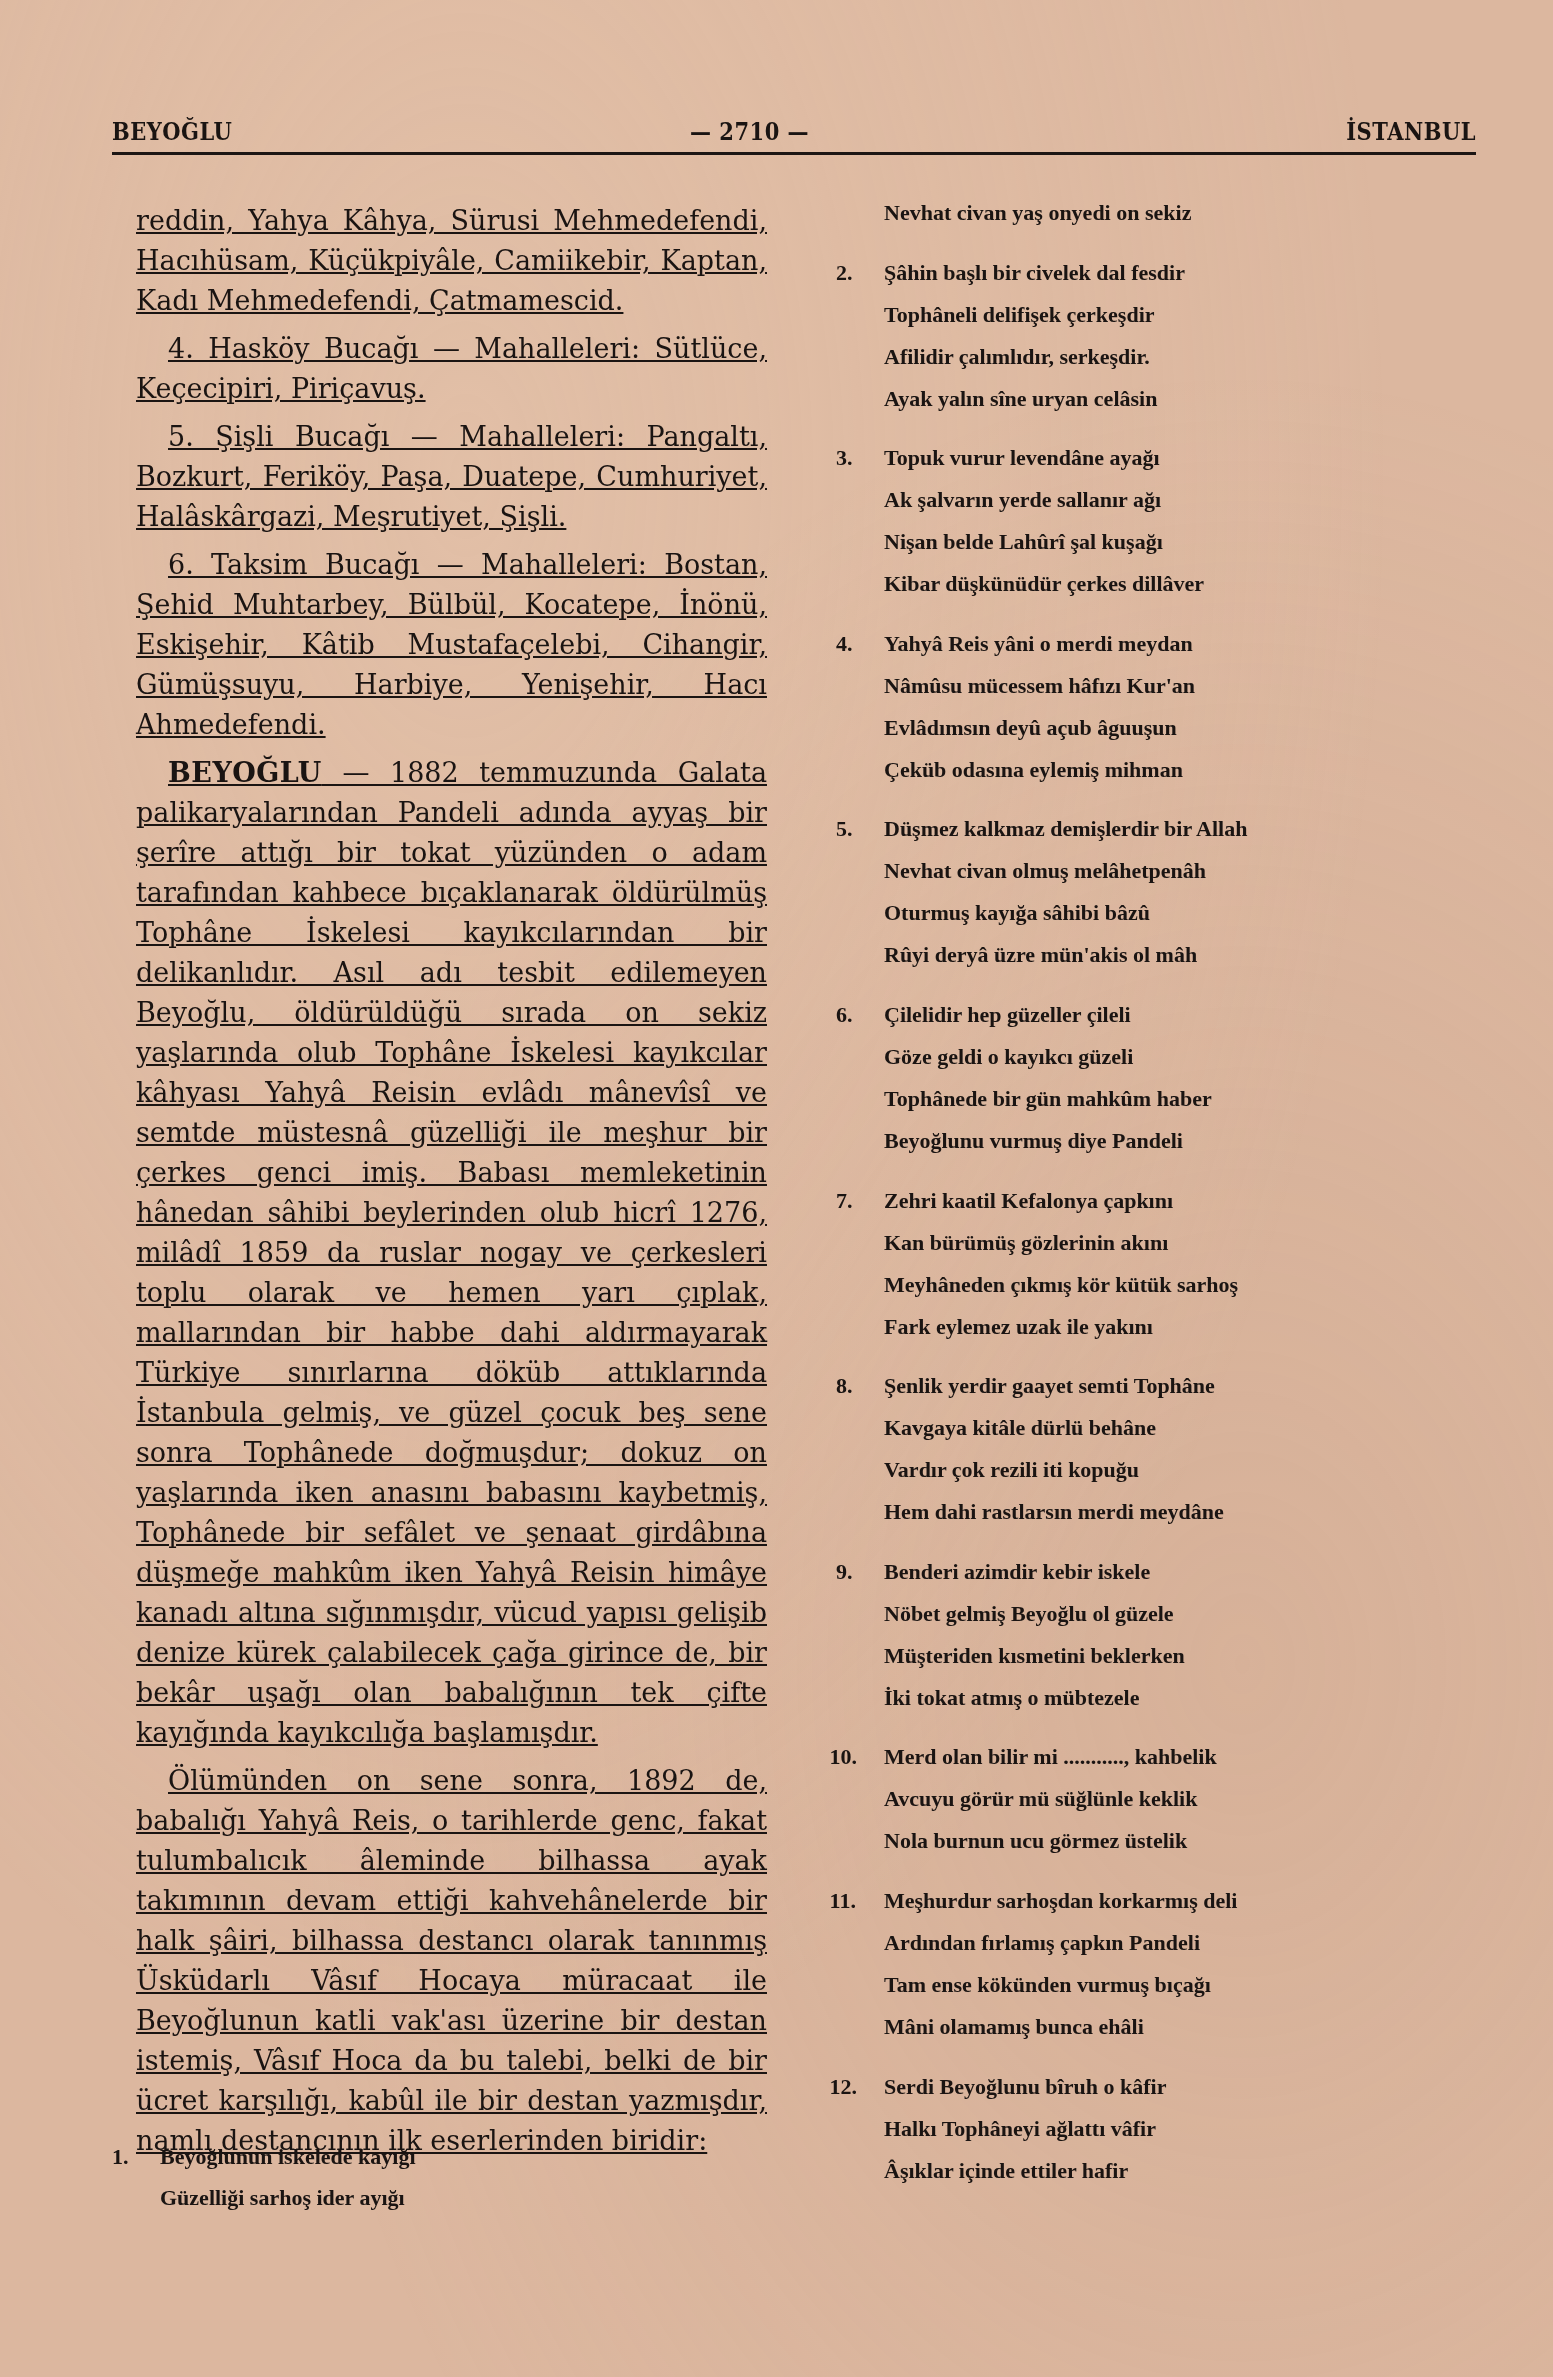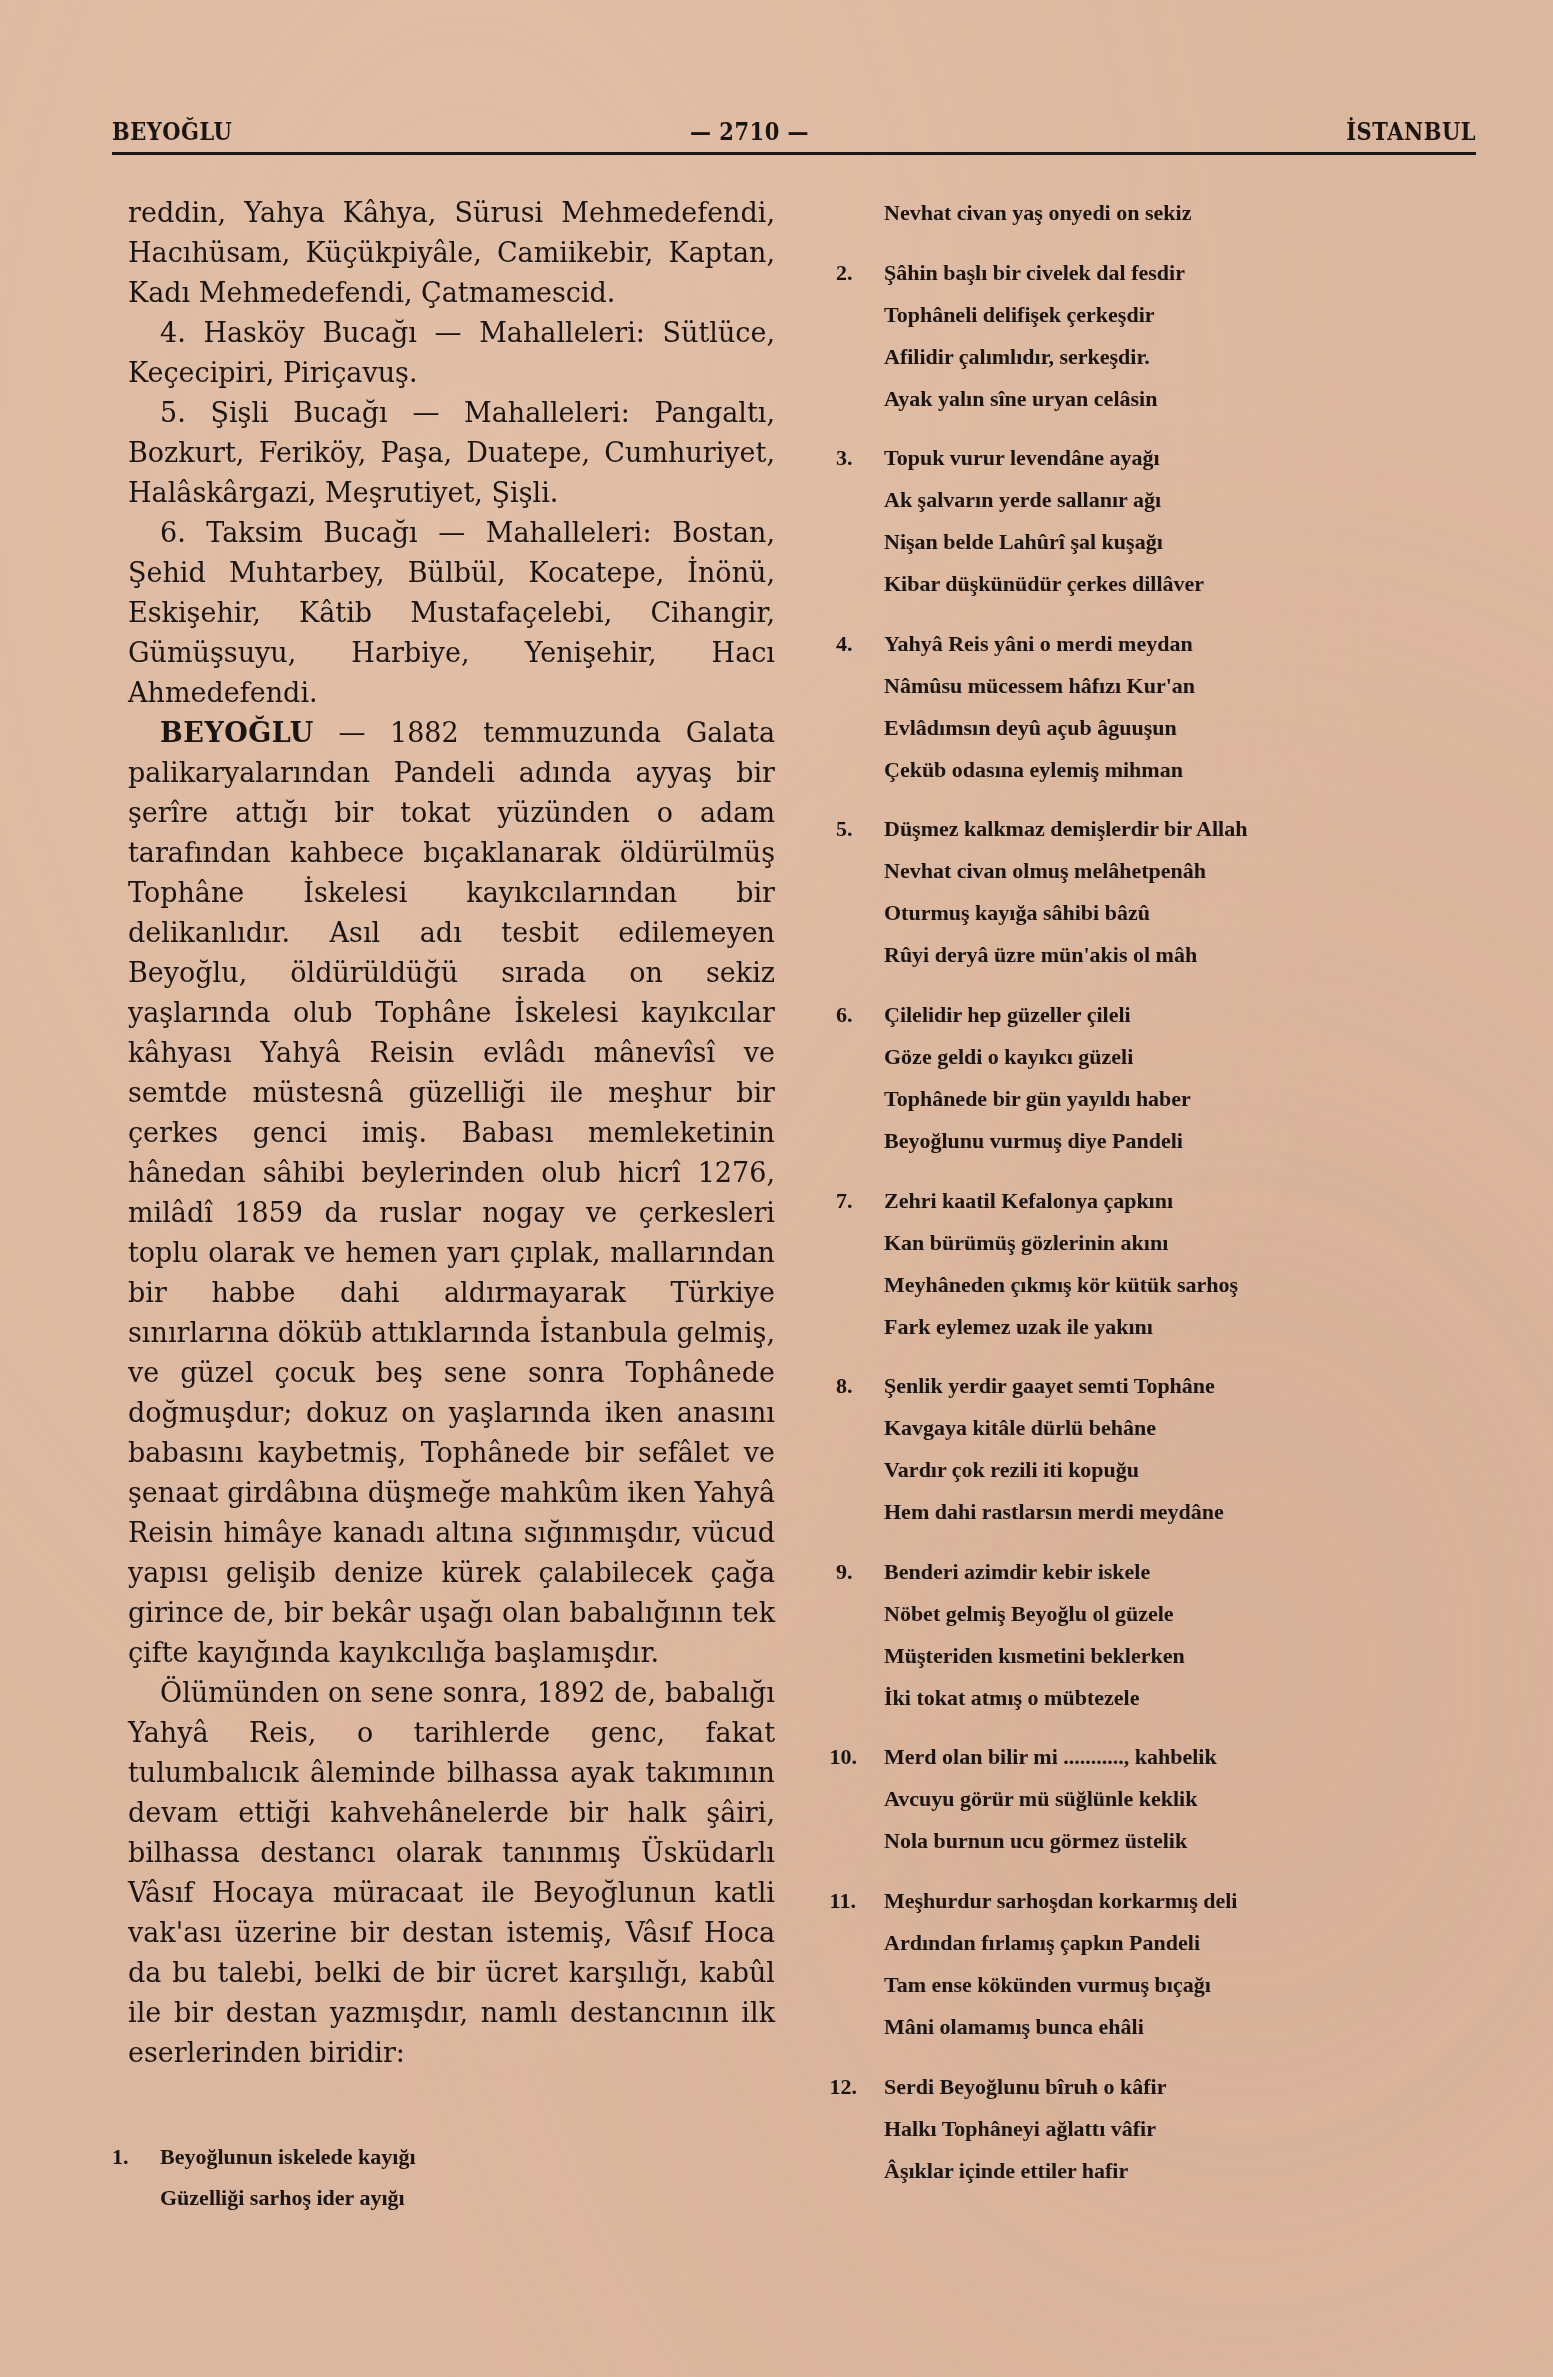--- a/index.html
+++ b/index.html
@@ -23,21 +23,21 @@
   .hdr-left { left: 0; }
   .hdr-center { left: 578px; }
   .hdr-right { right: 0; }
   .rule {
     position: absolute; left: 0; right: 0; top: 43px; height: 3.2px; background: #1c1614;
   }
   .col-left {
     position: absolute; left: 128px; top: 193px; width: 647px;
     font-size: 27px; line-height: 40px; text-align: justify;
   }
-  .col-left p { margin: 0; }
+  .col-left p { margin: 8px; text-decoration: underline; }
   .col-left .indent { text-indent: 32px; }
   .col-left .lead { font-weight: bold; letter-spacing: 0.5px; }
   .verse-first {
     position: absolute; left: 112px; top: 2136px; width: 639px;
     font-family: "Liberation Serif", serif; font-weight: bold;
     font-size: 22px; line-height: 41px;
   }
   .col-right {
     position: absolute; left: 836px; top: 192px; width: 639px;
     font-family: "Liberation Serif", serif; font-weight: bold;
@@ -96,21 +96,21 @@
     </div>
     <div class="stanza">
       <span class="vline"><span class="vnum">5.</span><span>Düşmez kalkmaz demişlerdir bir Allah</span></span>
       <span class="vline"><span>Nevhat civan olmuş melâhetpenâh</span></span>
       <span class="vline"><span>Oturmuş kayığa sâhibi bâzû</span></span>
       <span class="vline"><span>Rûyi deryâ üzre mün'akis ol mâh</span></span>
     </div>
     <div class="stanza">
       <span class="vline"><span class="vnum">6.</span><span>Çilelidir hep güzeller çileli</span></span>
       <span class="vline"><span>Göze geldi o kayıkcı güzeli</span></span>
-      <span class="vline"><span>Tophânede bir gün yayıldı haber</span></span>
+      <span class="vline"><span>Tophânede bir gün mahkûm haber</span></span>
       <span class="vline"><span>Beyoğlunu vurmuş diye Pandeli</span></span>
     </div>
     <div class="stanza">
       <span class="vline"><span class="vnum">7.</span><span>Zehri kaatil Kefalonya çapkını</span></span>
       <span class="vline"><span>Kan bürümüş gözlerinin akını</span></span>
       <span class="vline"><span>Meyhâneden çıkmış kör kütük sarhoş</span></span>
       <span class="vline"><span>Fark eylemez uzak ile yakını</span></span>
     </div>
     <div class="stanza">
       <span class="vline"><span class="vnum">8.</span><span>Şenlik yerdir gaayet semti Tophâne</span></span>

